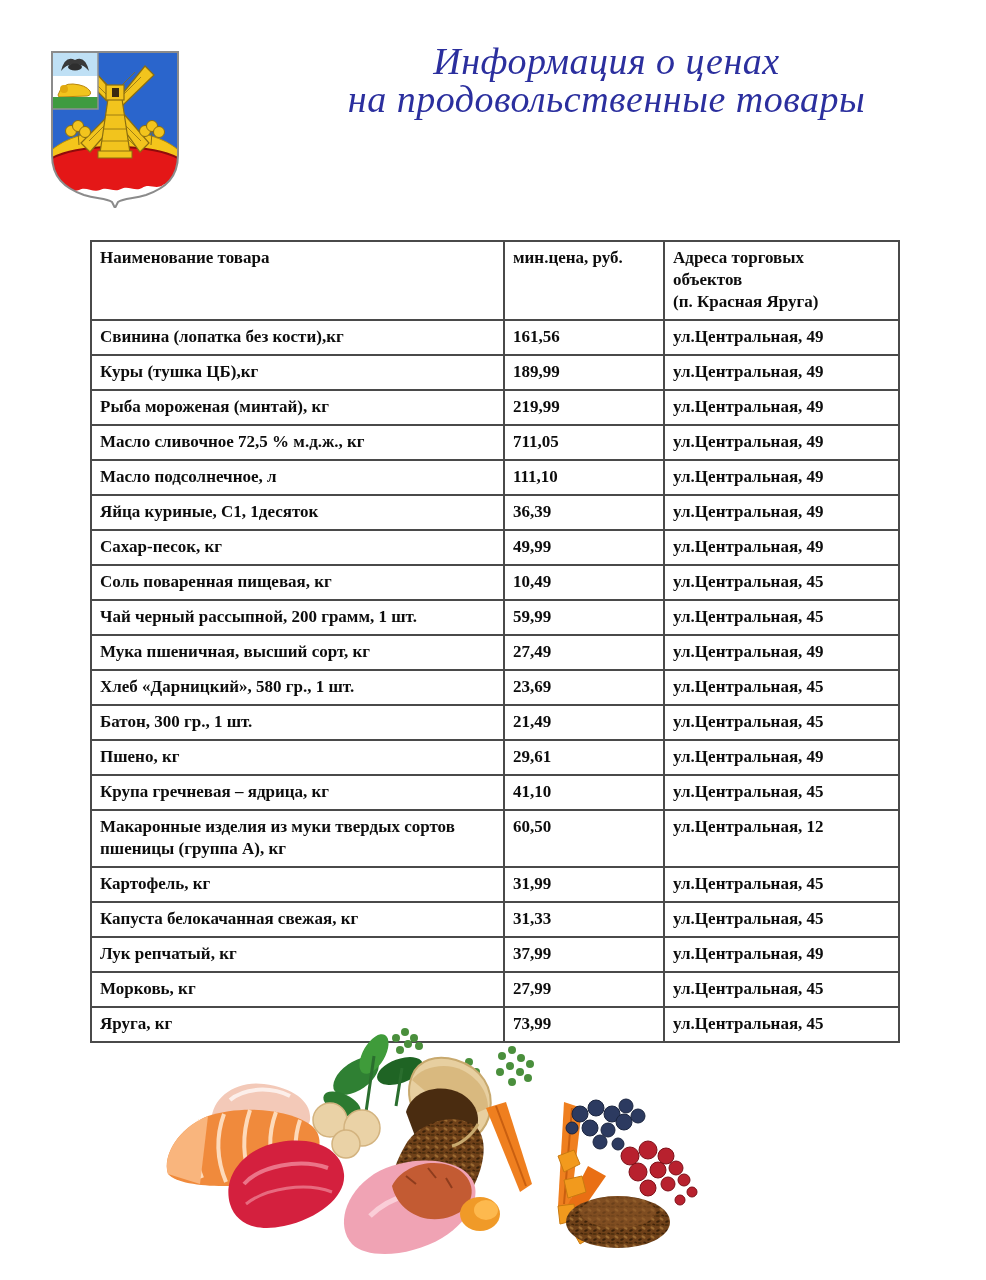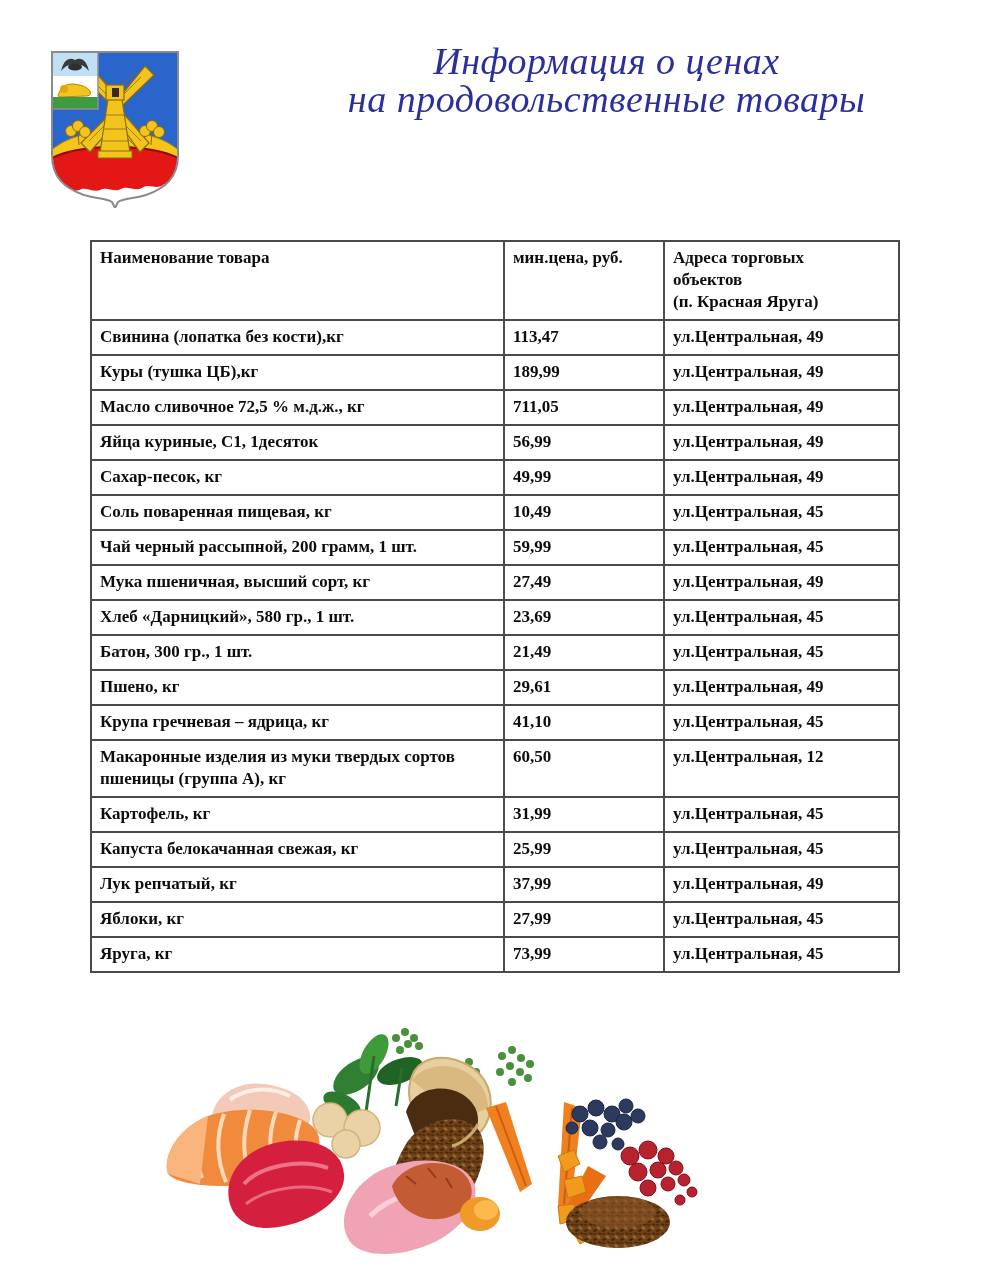--- a/index.html
+++ b/index.html
@@ -136,36 +136,46 @@
         <th>Наименование товара</th>
         <th>мин.цена, руб.</th>
         <th>Адреса торговых
 объектов
 (п. Красная Яруга)</th>
       </tr>
     </thead>
     <tbody>
         <tr>
     <td>Свинина (лопатка без кости),кг</td>
-    <td>113,47</td>
+    <td>161,56</td>
     <td>ул.Центральная, 49</td>
   </tr>
         <tr>
     <td>Куры (тушка ЦБ),кг</td>
     <td>189,99</td>
     <td>ул.Центральная, 49</td>
   </tr>
         <tr>
+    <td>Рыба мороженая (минтай), кг</td>
+    <td>219,99</td>
+    <td>ул.Центральная, 49</td>
+  </tr>
+        <tr>
     <td>Масло сливочное 72,5 % м.д.ж., кг</td>
     <td>711,05</td>
     <td>ул.Центральная, 49</td>
   </tr>
         <tr>
+    <td>Масло подсолнечное, л</td>
+    <td>111,10</td>
+    <td>ул.Центральная, 49</td>
+  </tr>
+        <tr>
     <td>Яйца куриные, С1, 1десяток</td>
-    <td>56,99</td>
+    <td>36,39</td>
     <td>ул.Центральная, 49</td>
   </tr>
         <tr>
     <td>Сахар-песок, кг</td>
     <td>49,99</td>
     <td>ул.Центральная, 49</td>
   </tr>
         <tr>
     <td>Соль поваренная пищевая, кг</td>
     <td>10,49</td>
@@ -206,30 +216,30 @@
     <td>60,50</td>
     <td>ул.Центральная, 12</td>
   </tr>
         <tr>
     <td>Картофель, кг</td>
     <td>31,99</td>
     <td>ул.Центральная, 45</td>
   </tr>
         <tr>
     <td>Капуста белокачанная свежая, кг</td>
-    <td>25,99</td>
+    <td>31,33</td>
     <td>ул.Центральная, 45</td>
   </tr>
         <tr>
     <td>Лук репчатый, кг</td>
     <td>37,99</td>
     <td>ул.Центральная, 49</td>
   </tr>
         <tr>
-    <td>Яблоки, кг</td>
+    <td>Морковь, кг</td>
     <td>27,99</td>
     <td>ул.Центральная, 45</td>
   </tr>
         <tr>
     <td>Яруга, кг</td>
     <td>73,99</td>
     <td>ул.Центральная, 45</td>
   </tr>
       </tbody>
   </table>

